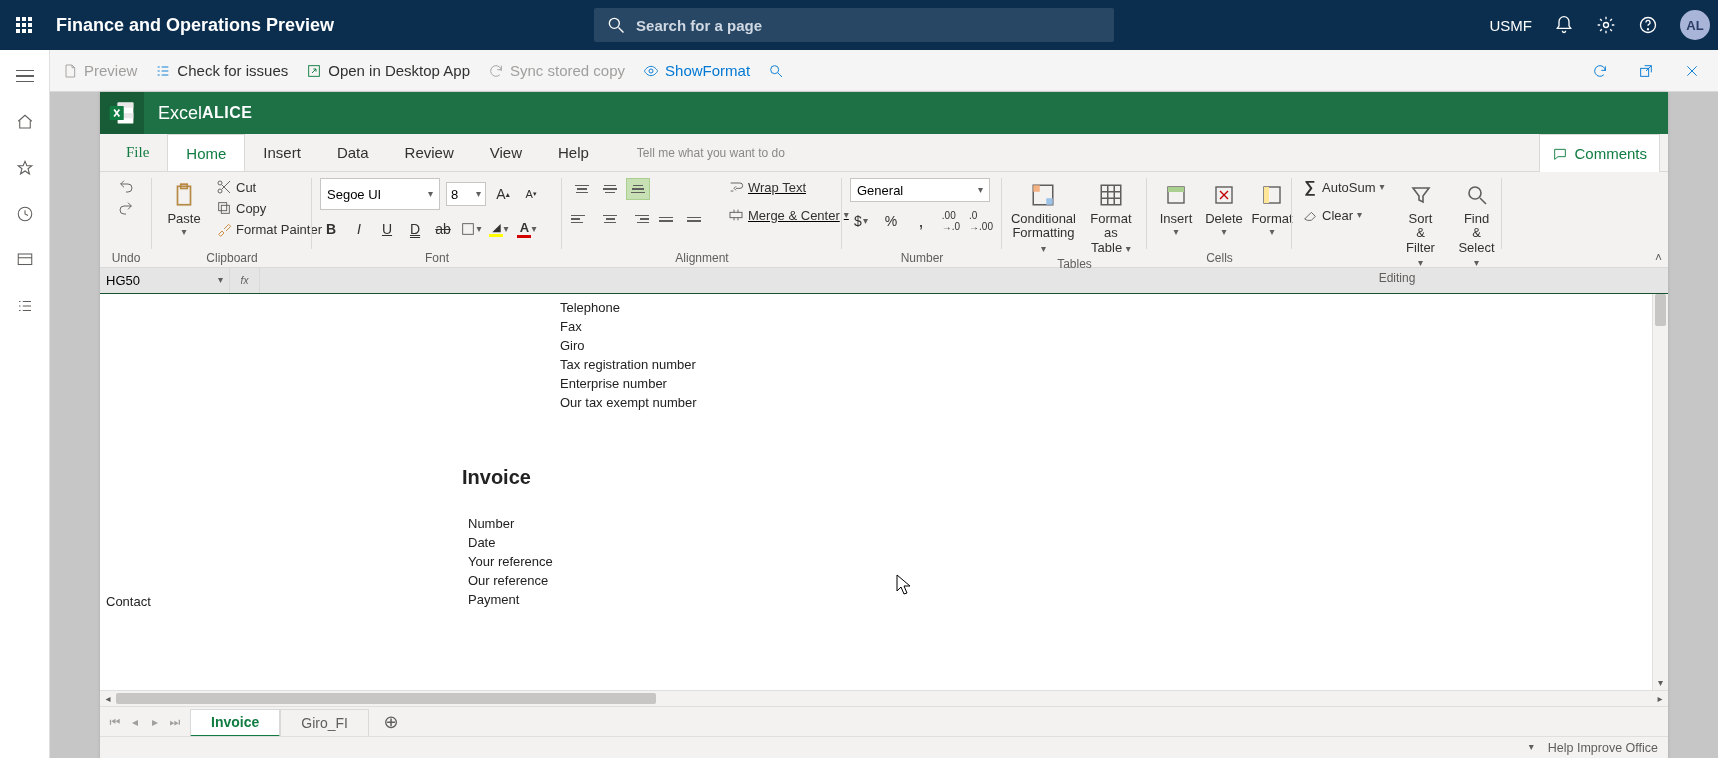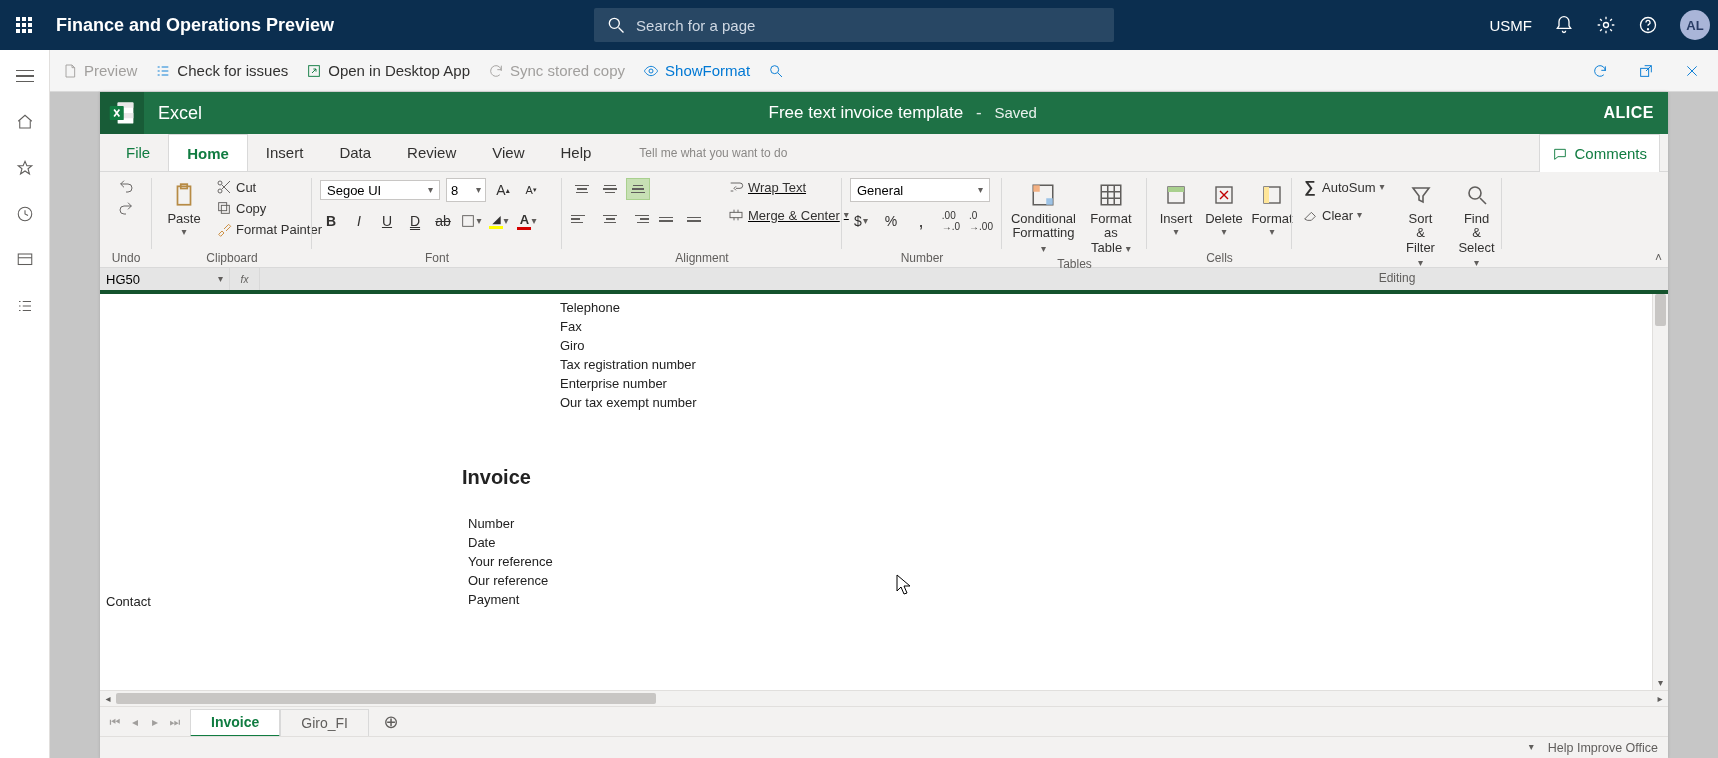--- a/index.html
+++ b/index.html
@@ -13,21 +13,21 @@
 .topnav .waffle { width: 32px; height: 32px; display:flex; align-items:center; justify-content:center; cursor:pointer; }
 .waffle-grid { display:grid; grid-template-columns:repeat(3,4px); grid-template-rows:repeat(3,4px); gap:2px; }
 .waffle-grid span { width:4px; height:4px; background:#fff; }
 .topnav .title { font-size: 18px; font-weight: 600; margin-left: 16px; }
 .topnav .spacer1 { flex: 0 0 260px; }
 .search-wrap {
   flex: 0 0 520px; height: 34px; background: rgba(255,255,255,0.12);
   border-radius: 2px; display:flex; align-items:center; padding:0 12px; gap:10px;
 }
 .search-wrap input {
-  flex:1; background:transparent; border:none; color:#fff; font-size:15px; outline:none;
+  flex:1; background:transparent; border:none; color:#fff; font-size:15px; outline:none;font-weight:bold;
 }
 .search-wrap input::placeholder { color:#cfd8e3; }
 .topnav .spacer2 { flex:1; }
 .topnav .right { display:flex; align-items:center; gap:22px; font-size:15px; }
 .avatar {
   width:30px; height:30px; border-radius:50%; background:#a9b5d8; color:#2a3d66;
   display:flex; align-items:center; justify-content:center; font-size:13px; font-weight:600;
 }
 .nav-icon { width:20px; height:20px; stroke:#fff; fill:none; stroke-width:1.6; }
 
@@ -86,23 +86,23 @@
 
 
 .ribbontabs {
   height:38px; background:#f3f2f1; border-bottom:1px solid #d9d9d9;
   display:flex; align-items:stretch; padding:0 8px;
 }
 .ribbontabs .tab {
   padding:0 18px; display:flex; align-items:center; font-size:15px;
   color:#323130; cursor:pointer; position:relative;
 }
-.ribbontabs .tab.file { color:#107c41; }
+.ribbontabs .tab.file { color:#107c41;font-family:Liberation Serif, serif; }
 .ribbontabs .tab.active {
-  background:#fff; color:#107c41; font-weight:700;
+  background:#fff; color:#107c41; font-weight:400;
   border:1px solid #d9d9d9; border-bottom:none;
 }
 .ribbontabs .tellme {
   margin-left:30px; display:flex; align-items:center;
   color:#8a8886; font-size:12px;
 }
 .ribbontabs .spacer { flex:1; }
 .ribbontabs .comments {
   display:flex; align-items:center; gap:6px; padding:0 12px;
   background:#fff; border:1px solid #d9d9d9; border-bottom:none;
@@ -127,41 +127,41 @@
 .vbtn { display:flex; flex-direction:column; align-items:center; justify-content:flex-start; gap:2px; padding:2px 6px; font-size:13px; color:#323130; cursor:pointer; min-width:48px;}
 .vbtn .ic { width:30px; height:30px; display:flex; align-items:center; justify-content:center; }
 .vbtn .lbl { font-size:13px; line-height:1.1; text-align:center; }
 .triangle { font-size:10px; color:#605e5c; margin-top:-2px; }
 
 .mini-col { display:flex; flex-direction:column; gap:3px; }
 .mini-row { display:flex; align-items:center; gap:4px; font-size:13px; color:#323130; cursor:pointer; white-space:nowrap; padding:1px 2px;}
 .mini-row .ic { width:16px; height:16px; display:flex; align-items:center; justify-content:center; }
 
 .font-row1, .font-row2 { display:flex; align-items:center; gap:6px; }
-.fontname { width:120px; height:20px; border:1px solid #c8c6c4; background:#fff; font-size:13px; padding:0 6px; display:flex; align-items:center; justify-content:space-between; }
+.fontname { width:120px; height:32px; border:1px solid #c8c6c4; background:#fff; font-size:13px; padding:0 6px; display:flex; align-items:center; justify-content:space-between; }
 .fontsize { width:40px; height:24px; border:1px solid #c8c6c4; background:#fff; font-size:13px; padding:0 4px; display:flex; align-items:center; justify-content:space-between; }
 .sq { width:22px; height:22px; display:flex; align-items:center; justify-content:center; font-size:14px; color:#323130; cursor:pointer; }
 .sq.b { font-weight:700; }
 .sq.i { font-style:italic; }
 .sq.u { text-decoration:underline; }
 .sq.du { text-decoration:underline; text-decoration-style:double; }
 .sq.s { text-decoration:line-through; }
 .colorbox { display:flex; flex-direction:column; align-items:center; }
 .colorbox .bar { width:14px; height:3px; }
 
 .align-group .g-body { flex-direction:column; gap:6px;text-decoration:underline; }
 .align-row { display:flex; gap:4px; }
 .abox { width:24px; height:22px; border:1px solid transparent; display:flex; flex-direction:column; justify-content:center; align-items:center; gap:2px; cursor:pointer;}
 .abox span { height:1.5px; background:#605e5c; }
 .abox.sel { background:#c7e0b4; border-color:#a9d08e; }
 
 .numfmt { width:140px; height:24px; border:1px solid #c8c6c4; background:#fff; font-size:13px; padding:0 6px; display:flex; align-items:center; justify-content:space-between; }
 
 
-.formularow { height:26px; border-bottom:4px solid #14532d; display:flex; align-items:stretch; }
+.formularow { height:26px; border-bottom:1px solid #14532d; display:flex; align-items:stretch; }
 .namebox { width:130px; border-right:1px solid #d9d9d9; display:flex; align-items:center; padding:0 6px; font-size:13px; justify-content:space-between;}
 .fx { width:30px; display:flex; align-items:center; justify-content:center; font-style:italic; font-size:10px; color:#605e5c; border-right:1px solid #d9d9d9;}
 .formulabar { flex:1; }
 
 
 .sheetwrap { flex:1; display:flex; position:relative; overflow:hidden; }
 .sheet { flex:1; background:#fff; position:relative; overflow:hidden; }
 .sheet-content { position:absolute; inset:0; font-size:13px; color:#222; }
 .sc-labels-right { position:absolute; left:460px; top:6px; display:flex; flex-direction:column; gap:4px; font-size:13px;}
 .invoice-hdr { position:absolute; left:362px; top:172px; font-size:20px; font-weight:700; }
@@ -349,25 +349,20 @@
       <div class="excel-logo">
         <svg viewBox="0 0 32 32">
           <rect x="11" y="4" width="18" height="24" fill="#fff" rx="1"></rect>
           <rect x="11" y="4" width="18" height="6" fill="#e8e8e8"></rect>
           <rect x="11" y="16" width="18" height="6" fill="#e8e8e8"></rect>
           <rect x="2" y="8" width="16" height="16" fill="#107c41" rx="1"></rect>
           <path d="M7 12l6 8M13 12l-6 8" stroke="#fff" stroke-width="2"></path>
         </svg>
       </div>
       <div class="appname">Excel</div>
-      <div class="center">
-        <span>Free text invoice template</span>
-        <span class="dash">-</span>
-        <span class="saved">Saved</span>
-      </div>
       <div class="user">ALICE</div>
     </div>
 
     <div class="ribbontabs">
       <div class="tab file">File</div>
       <div class="tab active">Home</div>
       <div class="tab">Insert</div>
       <div class="tab">Data</div>
       <div class="tab">Review</div>
       <div class="tab">View</div>

